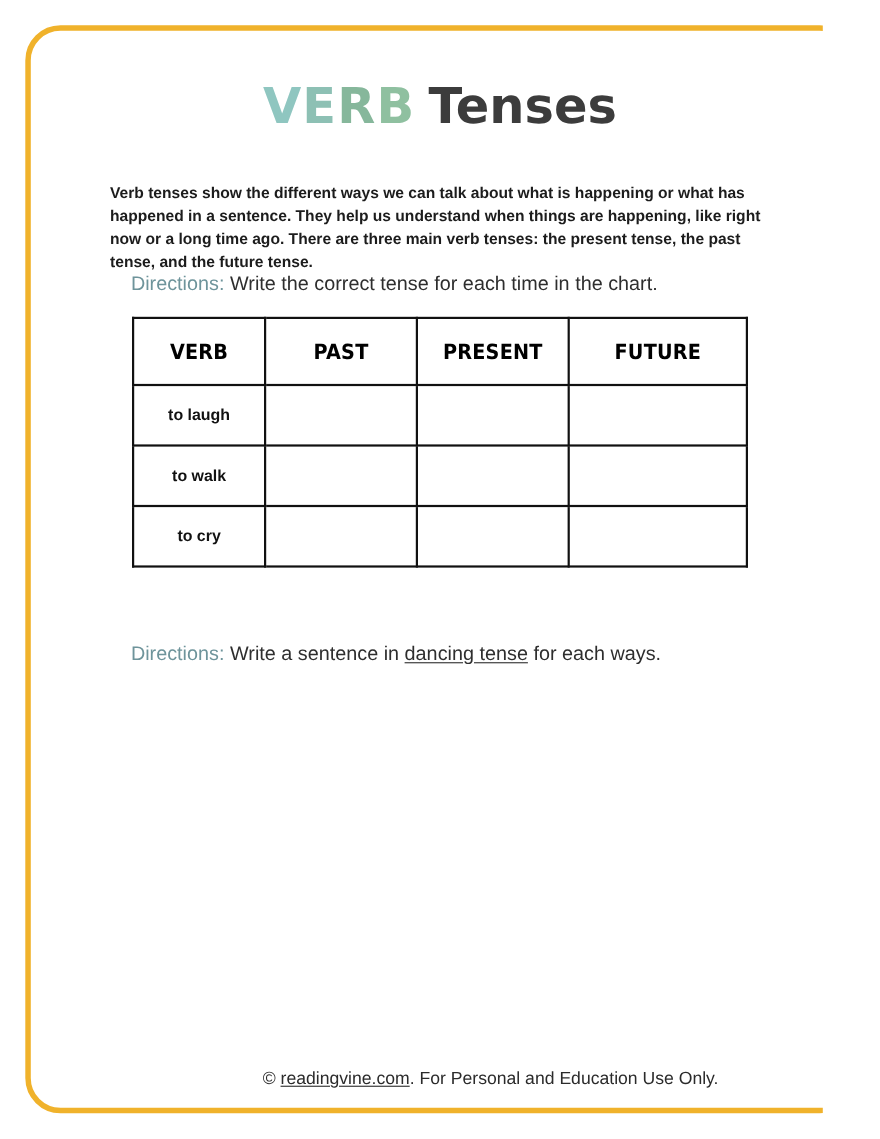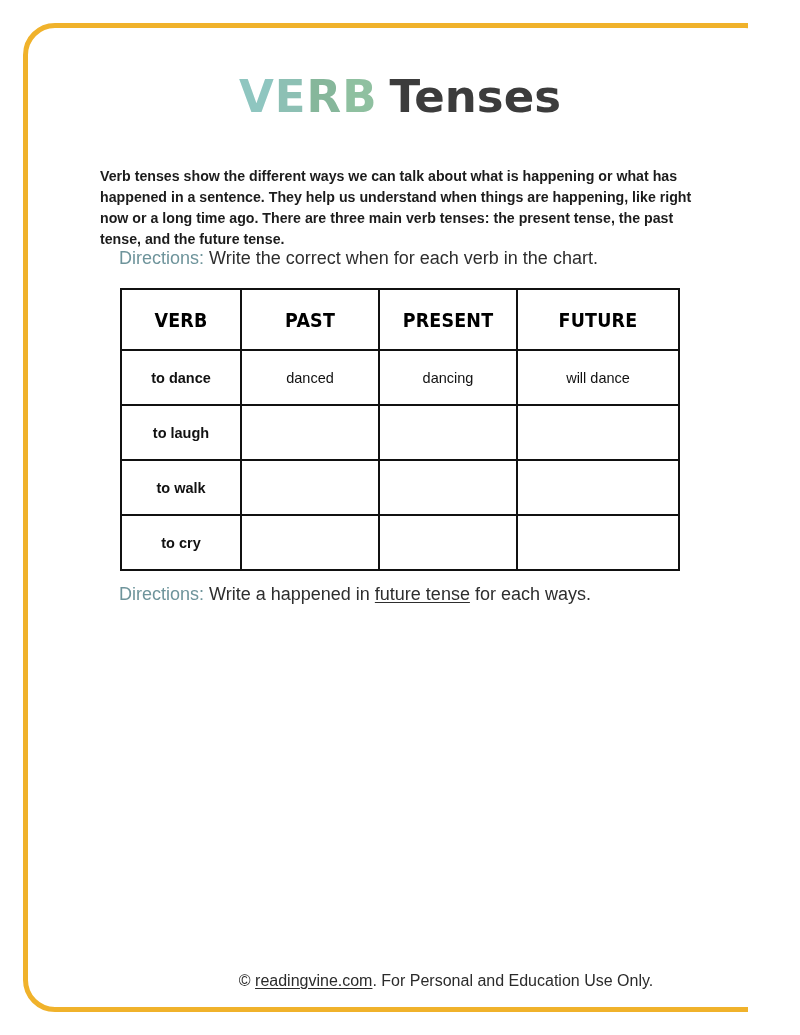--- a/index.html
+++ b/index.html
@@ -198,46 +198,40 @@
   <div class="content">
 
     <div class="title">
       <span class="w1">V</span><span class="w2">E</span><span class="w3">R</span><span class="w4">B</span><span class="tenses">Tenses</span>
     </div>
 
     <p class="intro">Verb tenses show the different ways we can talk about what is happening or what has happened in a sentence. They help us understand when things are happening, like right now or a long time ago. There are three main verb tenses: the present tense, the past tense, and the future tense.</p>
 
     <div class="directions" id="directions-1">
       <span class="lead">Directions:</span>
-      <span>Write the correct when for each verb in the chart.</span>
+      <span>Write the correct tense for each time in the chart.</span>
     </div>
 
     <table class="verb-table">
       <colgroup>
         <col class="col-verb">
           <col class="col-past">
           <col class="col-present">
           <col class="col-future">
       </colgroup>
       <thead>
         <tr>
           <th>VERB</th>
           <th>PAST</th>
           <th>PRESENT</th>
           <th>FUTURE</th>
         </tr>
       </thead>
       <tbody>
         <tr>
-          <td class="verb-cell">to dance</td>
-          <td>danced</td>
-          <td>dancing</td>
-          <td>will dance</td>
-        </tr>
-        <tr>
           <td class="verb-cell">to laugh</td>
           <td></td>
           <td></td>
           <td></td>
         </tr>
         <tr>
           <td class="verb-cell">to walk</td>
           <td></td>
           <td></td>
           <td></td>
@@ -246,22 +240,22 @@
           <td class="verb-cell">to cry</td>
           <td></td>
           <td></td>
           <td></td>
         </tr>
       </tbody>
     </table>
 
     <div class="directions" id="directions-2">
       <span class="lead">Directions:</span>
-      <span>Write a happened in</span>
-      <span class="uline">future tense</span>
+      <span>Write a sentence in</span>
+      <span class="uline">dancing tense</span>
       <span>for each ways.</span>
     </div>
 
 
 
 
     <div class="footer">
       <span>©</span>
       <span class="link">readingvine.com</span><span>. For Personal and Education Use Only.</span>
     </div>

